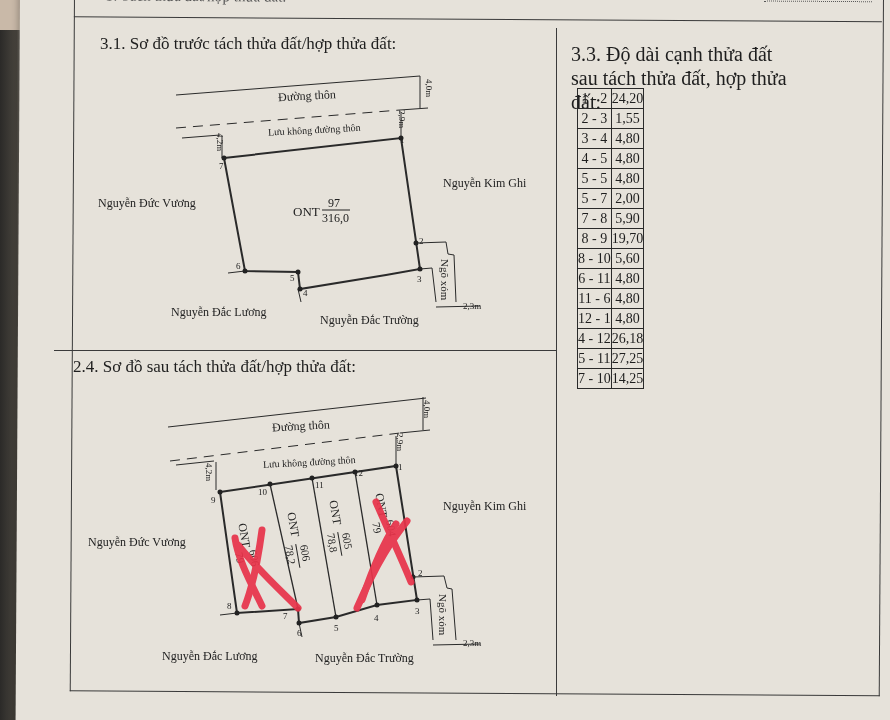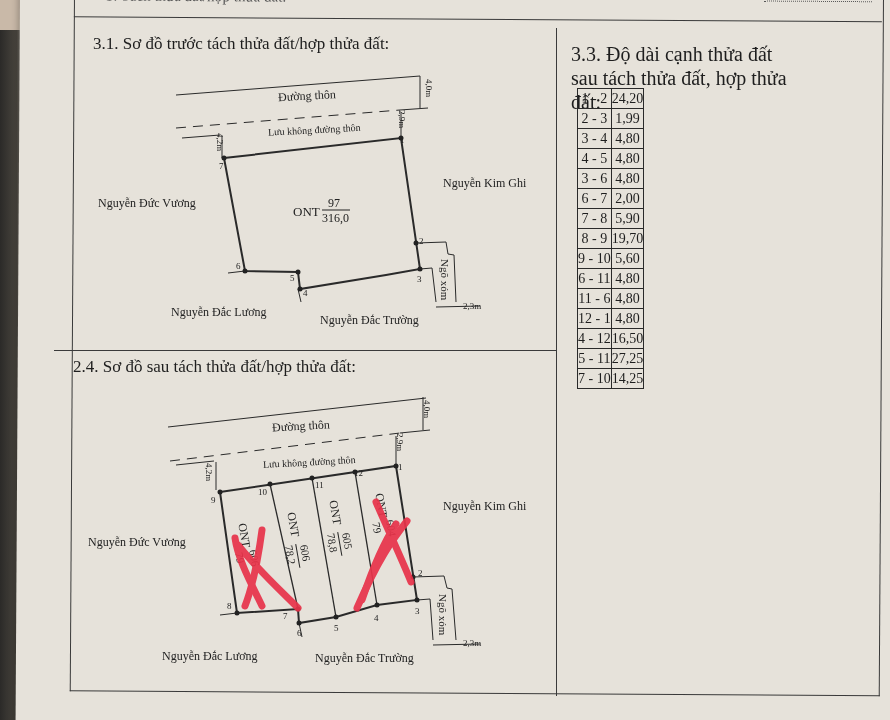--- a/index.html
+++ b/index.html
@@ -7,21 +7,21 @@
   .bg-dark{position:absolute;left:0;top:30px;width:28px;height:690px;background:linear-gradient(90deg,#2b2a28,#4a463f 60%,#d8d3ca);}
   .bg-top-left{position:absolute;left:0;top:0;width:28px;height:30px;background:#c9b9a8;}
   .paper{position:absolute;left:20px;top:-6px;width:880px;height:740px;background:#e6e2da;transform:rotate(0.35deg);transform-origin:0 0;box-shadow:-2px 0 6px rgba(0,0,0,.25);}
   .sheet{position:absolute;left:54px;top:0;width:808px;height:696px;border-left:1px solid #3a3a3a;border-right:1px solid #3a3a3a;border-bottom:1px solid #3a3a3a;}
   .hdr{position:absolute;left:54px;top:0;width:808px;height:22px;border-bottom:1px solid #3a3a3a;}
   .hdr-text{position:absolute;left:32px;top:-7px;font-size:15px;color:#555;}
   .hdr-dots{position:absolute;left:690px;top:2px;width:108px;border-bottom:1px dotted #555;}
   .vline{position:absolute;left:556px;top:28px;height:668px;border-left:1px solid #3a3a3a;}
   .hline{position:absolute;left:54px;top:350px;width:502px;border-top:1px solid #3a3a3a;}
   .title{position:absolute;font-size:17px;white-space:nowrap;}
-  .t31{left:93px;top:34px;}
+  .t31{left:100px;top:34px;}
   .t32{left:73px;top:357px;}
   .t33{left:571px;top:42px;font-size:20px;line-height:24px;width:220px;white-space:normal;}
   table.len{position:absolute;left:577px;top:88px;border-collapse:collapse;font-size:14px;}
   table.len td,table.len th{border:1.5px solid #2a2a2a;text-align:center;font-weight:normal;padding:0;height:19px;}
   table.len th{height:36px;line-height:17px;}
   table.len .c1{width:50px;}
   table.len .c2{width:69px;}
   svg{position:absolute;left:0;top:0;}
   .lbl{font-family:"Liberation Serif",serif;fill:#222;}
 </style>
@@ -47,65 +47,65 @@
 <div class="title t33">3.3. Độ dài cạnh thửa đất sau tách thửa đất, hợp thửa đất:</div>
 
 <table class="len">
   <tbody>
   <tr>
         <td>1 - 2</td>
         <td>24,20</td>
       </tr>
   <tr>
         <td>2 - 3</td>
-        <td>1,99</td>
+        <td>1,55</td>
       </tr>
   <tr>
         <td>3 - 4</td>
         <td>4,80</td>
       </tr>
   <tr>
         <td>4 - 5</td>
         <td>4,80</td>
       </tr>
   <tr>
-        <td>3 - 6</td>
-        <td>4,80</td>
-      </tr>
-  <tr>
-        <td>6 - 7</td>
+        <td>5 - 5</td>
+        <td>4,80</td>
+      </tr>
+  <tr>
+        <td>5 - 7</td>
         <td>2,00</td>
       </tr>
   <tr>
         <td>7 - 8</td>
         <td>5,90</td>
       </tr>
   <tr>
         <td>8 - 9</td>
         <td>19,70</td>
       </tr>
   <tr>
-        <td>9 - 10</td>
+        <td>8 - 10</td>
         <td>5,60</td>
       </tr>
   <tr>
         <td>6 - 11</td>
         <td>4,80</td>
       </tr>
   <tr>
         <td>11 - 6</td>
         <td>4,80</td>
       </tr>
   <tr>
         <td>12 - 1</td>
         <td>4,80</td>
       </tr>
   <tr>
         <td>4 - 12</td>
-        <td>16,50</td>
+        <td>26,18</td>
       </tr>
   <tr>
         <td>5 - 11</td>
         <td>27,25</td>
       </tr>
   <tr>
         <td>7 - 10</td>
         <td>14,25</td>
       </tr>
 </tbody>

